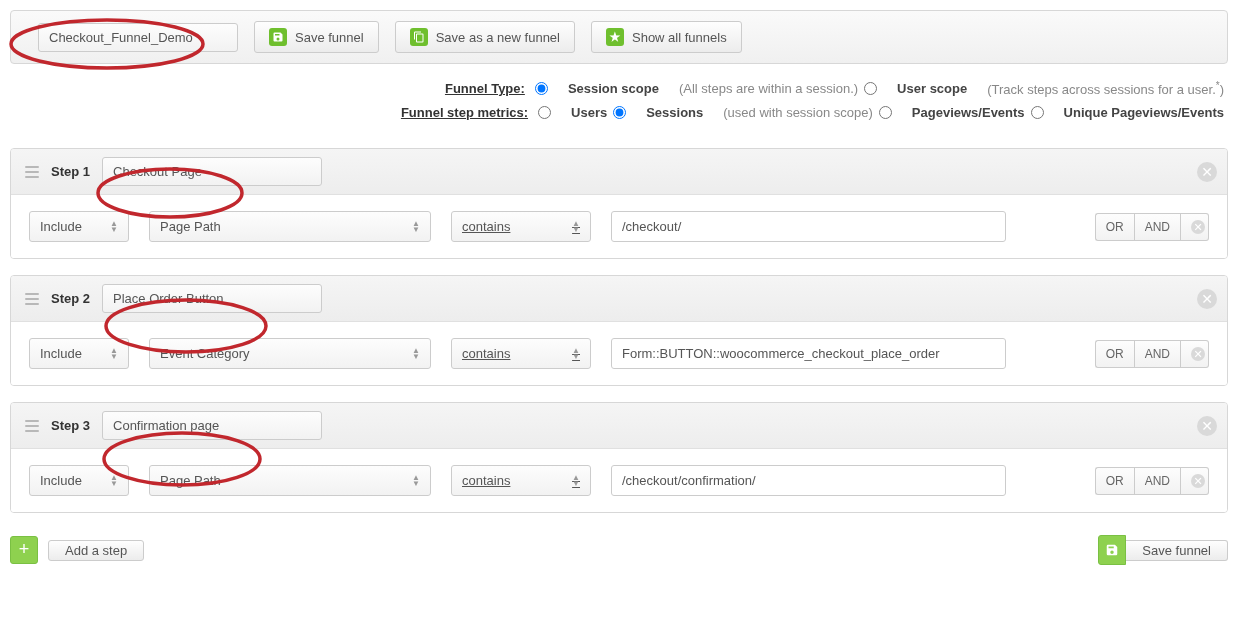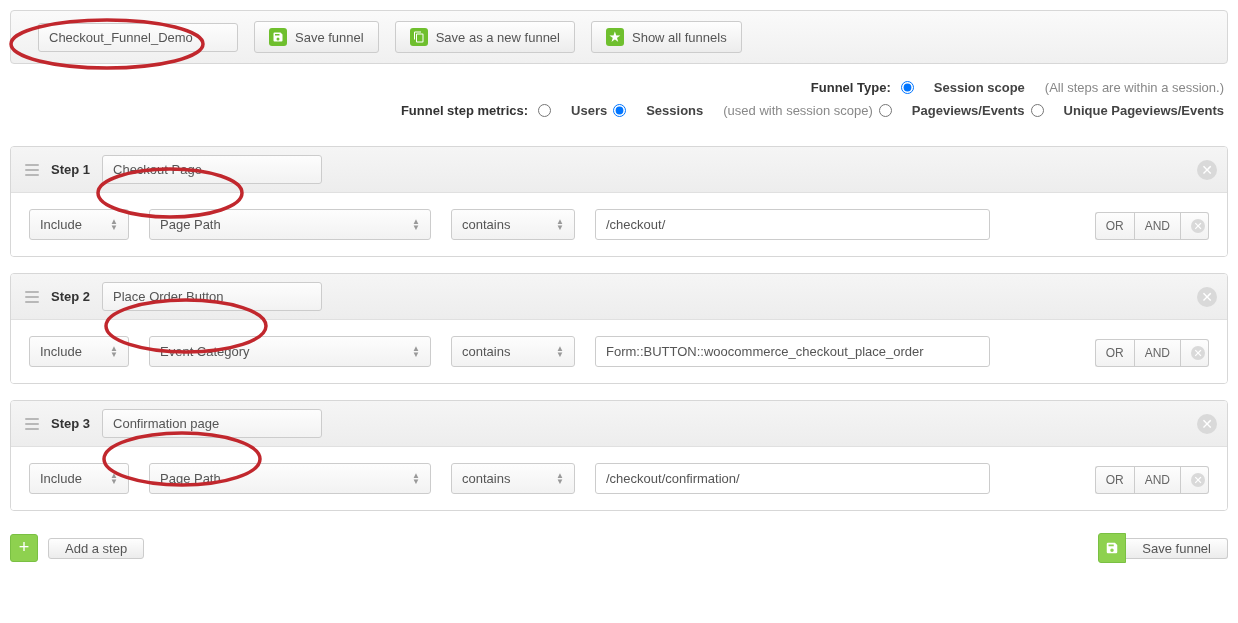--- a/index.html
+++ b/index.html
@@ -27,52 +27,52 @@
   .tool-btn .icon-sq {
     width:18px; height:18px; border-radius:3px;
     display:flex; align-items:center; justify-content:center;
     font-size:12px; color:#fff; font-weight:bold;
   }
   .icon-green{ background:#6fbf2e; }
   .toolbar .spacer{ flex:1; }
 
   .opts { text-align:right; padding:12px 4px 8px; color:#444; }
   .opts .row { padding:4px 0; display:flex; justify-content:flex-end; align-items:center; gap:6px; flex-wrap:wrap;}
-  .opts b.lbl{ font-weight:bold; color:#333; margin-right:4px;}
+  .opts b.lbl{ font-weight:bold; color:#333; margin-right:4px;text-decoration:underline;}
   .opts label{ display:inline-flex; align-items:center; gap:20px; cursor:pointer;}
   .opts .hint{ color:#888; }
   .opts .sup{ vertical-align:super; font-size:10px; color:#888;}
 
   .step-block { border:1px solid #d7d7d7; border-radius:4px; margin-top:16px; overflow:hidden;}
   .step-head {
     background:linear-gradient(#f5f5f5,#ededed);
     border-bottom:1px solid #e0e0e0;
     padding:8px 14px; display:flex; align-items:center; gap:12px; position:relative;
   }
   .drag-lines{ width:14px; height:12px; display:flex; flex-direction:column; justify-content:space-between; cursor:move;}
   .drag-lines span{ display:block; height:2px; background:#b8b8b8; border-radius:1px;}
   .step-label{ font-weight:bold; color:#333; }
   .step-name-input{ width:220px; }
   .step-remove{
     position:absolute; right:10px; top:50%; transform:translateY(-50%);
     width:20px; height:20px; border-radius:50%; background:#d9d9d9;
     color:#fff; font-size:14px; line-height:20px; text-align:center; cursor:pointer;
   }
 
-  .step-body{ background:#fff; padding:16px 18px; display:flex; align-items:flex-end; gap:20px; }
+  .step-body{ background:#fff; padding:16px 18px; display:flex; align-items:center; gap:20px; }
   .sel{
     border:1px solid #ccc; border-radius:3px;
     background:linear-gradient(#fdfdfd,#f2f2f2);
     padding:7px 10px; display:flex; align-items:center; justify-content:space-between;
     color:#555; cursor:pointer;
   }
   .sel .caret-col{ display:flex; flex-direction:column; line-height:6px; font-size:8px; color:#999; margin-left:10px;}
   .sel.include{ width:100px; }
   .sel.dim{ width:282px; }
-  .sel.op{ width:124px; }
+  .sel.op{ width:140px;text-decoration:underline; }
   .val-input{
     flex:0 0 395px; width:395px;
     border:1px solid #ccc; border-radius:3px;
     padding:7px 10px; font-size:13px; color:#555; background:#fff;
   }
   .row-tail{ margin-left:auto; display:flex; align-items:center; }
   .pill{
     border:1px solid #ccc;
     background:linear-gradient(#fdfdfd,#f2f2f2);
     padding:6px 10px; font-size:12px; color:#666; cursor:pointer;
@@ -126,20 +126,27 @@
 </div>
 
 <div class="opts">
   <div class="row">
     <b class="lbl">Funnel Type:</b>
     <label>
       <input type="radio" name="ftype" checked="" style="">
       <b>Session scope</b>
       <span class="hint">(All steps are within a session.)</span>
     </label>
+    <label>
+      <input type="radio" name="ftype" style="">
+      <b>User scope</b>
+      <span class="hint">
+        <span>(Track steps across sessions for a user.</span><span class="sup">*</span><span>)</span>
+      </span>
+    </label>
   </div>
   <div class="row">
     <b class="lbl">Funnel step metrics:</b>
     <label>
         <input type="radio" name="metric" style="">
         <b>Users</b>
       </label>
     <label>
         <input type="radio" name="metric" checked="" style="">
         <b>Sessions</b> 

